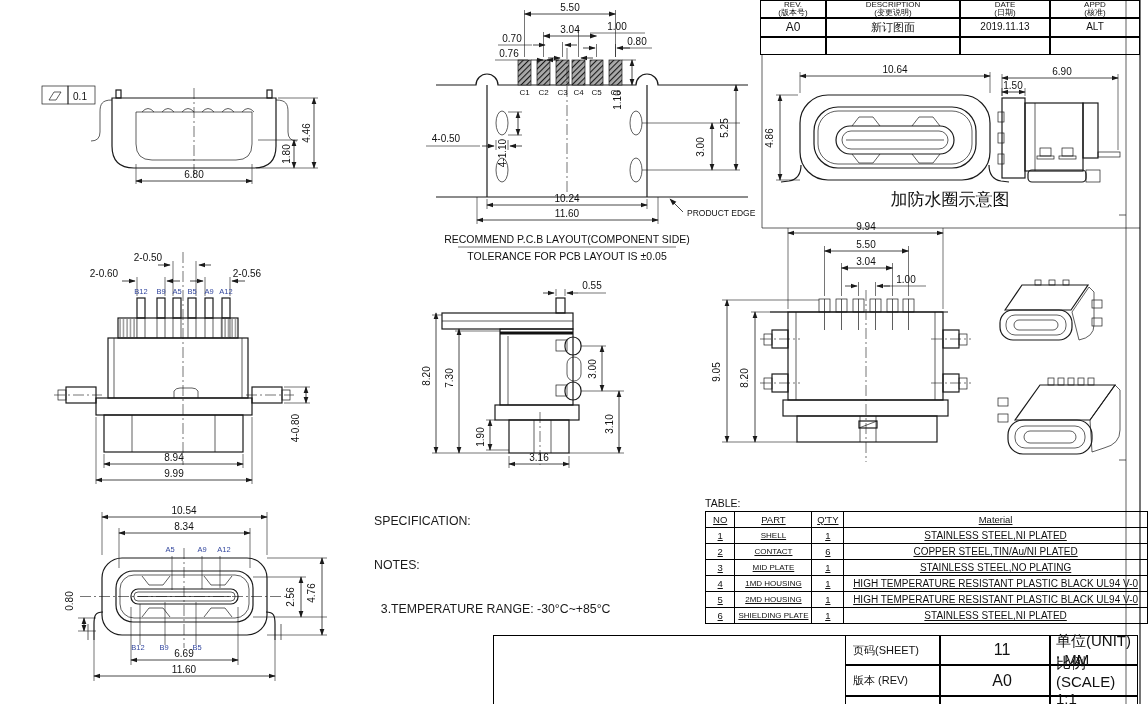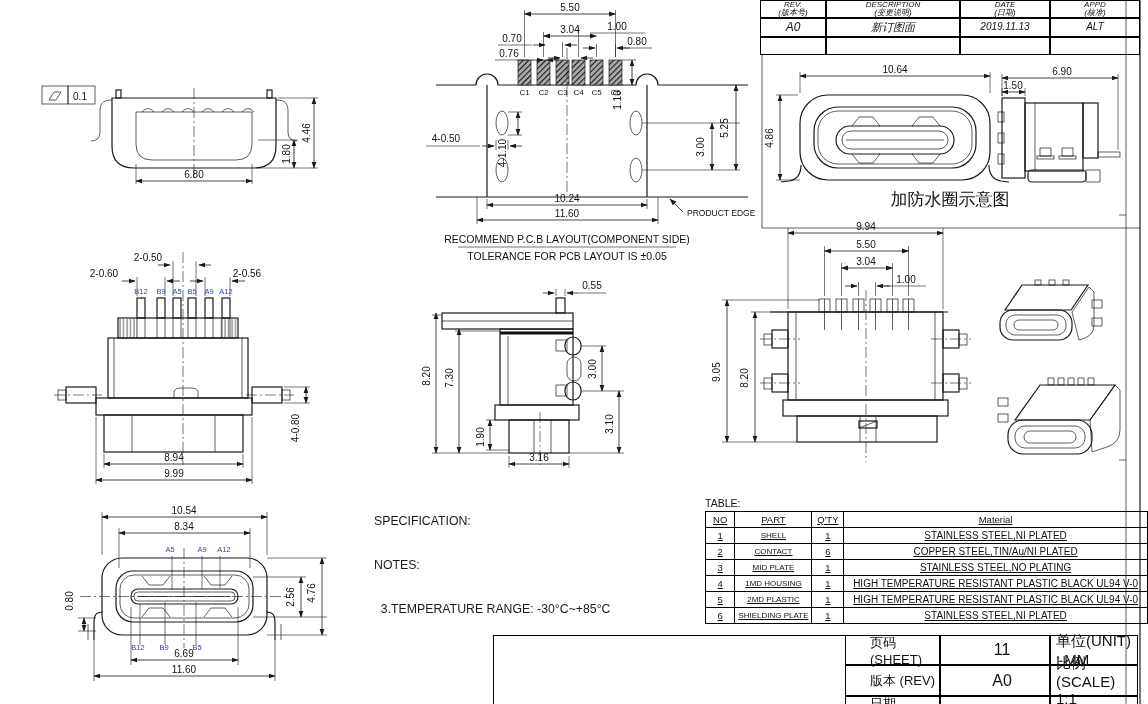--- a/index.html
+++ b/index.html
@@ -14,35 +14,35 @@
   .cl{fill:none;stroke:#1a1a1a;stroke-width:0.6;stroke-dasharray:11 3 2 3;}
   .dt{font-size:10px;text-anchor:middle;}
   .small{font-size:8px;text-anchor:middle;}
   .pl{font-size:7.5px;text-anchor:middle;fill:#33479e;}
   .cap{font-size:17px;text-anchor:middle;}
   .note-title{font-size:10.5px;text-anchor:middle;}
   
   .rev{position:absolute;left:760px;top:0;width:380px;height:55px;display:grid;
        grid-template-columns:66px 134px 90px 90px;grid-template-rows:18px 19px 18px;}
   .rev>div{border:0.6px solid #000;display:flex;align-items:center;justify-content:center;
-       font-size:8px;line-height:8.5px;text-align:center;flex-direction:column;font-style:italic;}
+       font-size:8px;line-height:8.5px;text-align:center;flex-direction:column;}
   .rev .v1{font-size:12px;} .rev .v2{font-size:11px;} .rev .v3{font-size:10px;}
   .notes{position:absolute;left:374px;top:484px;font-size:12.3px;line-height:14.8px;
        white-space:pre;color:#1a1a1a;}
   .ptbl-label{position:absolute;left:705px;top:497px;font-size:10.5px;}
   table.ptbl{position:absolute;left:705px;top:511px;border-collapse:collapse;}
   table.ptbl td,table.ptbl th{border:1px solid #000;font-weight:normal;font-size:9.5px;
        height:15px;padding:0 3px;text-align:center;white-space:nowrap;overflow:hidden;text-decoration:underline;}
   table.ptbl td.mat{text-align:center;font-size:10px;}
   table.ptbl td.part{font-size:8px;}
   .tb-empty{position:absolute;left:493px;top:635px;width:351px;height:69px;border:1.2px solid #000;}
   .tb{position:absolute;left:845px;top:635px;width:293px;height:80px;display:grid;
       grid-template-columns:95px 110px 88px;grid-template-rows:30px 31px 30px;}
   .tb>div{border:0.8px solid #000;display:flex;align-items:center;padding-left:14px;}
-  .tb .lab{padding-left:24px;font-size:13px;}
+  .tb .lab{padding-left:7px;font-size:11px;}
   .tb .val{justify-content:center;font-size:16px;}
   .tb .rt{padding-left:5px;font-size:15px;}
   .tb .sym{justify-content:center;font-size:13px;letter-spacing:6px;}
 </style>
 </head>
 <body>
 
 <div class="page">
 
 <svg width="1148" height="704" viewBox="0 0 1148 704">
@@ -457,21 +457,21 @@
     <td class="mat">STAINLESS STEEL,NO PLATING</td>
   </tr>
   <tr>
     <td>4</td>
     <td class="part">1MD HOUSING</td>
     <td>1</td>
     <td class="mat">HIGH TEMPERATURE RESISTANT PLASTIC BLACK UL94 V-0</td>
   </tr>
   <tr>
     <td>5</td>
-    <td class="part">2MD PLASTIC</td>
+    <td class="part">2MD HOUSING</td>
     <td>1</td>
     <td class="mat">HIGH TEMPERATURE RESISTANT PLASTIC BLACK UL94 V-0</td>
   </tr>
   <tr>
     <td>6</td>
     <td class="part">SHIELDING PLATE</td>
     <td>1</td>
     <td class="mat">STAINLESS STEEL,NI PLATED</td>
   </tr>
 </tbody>

